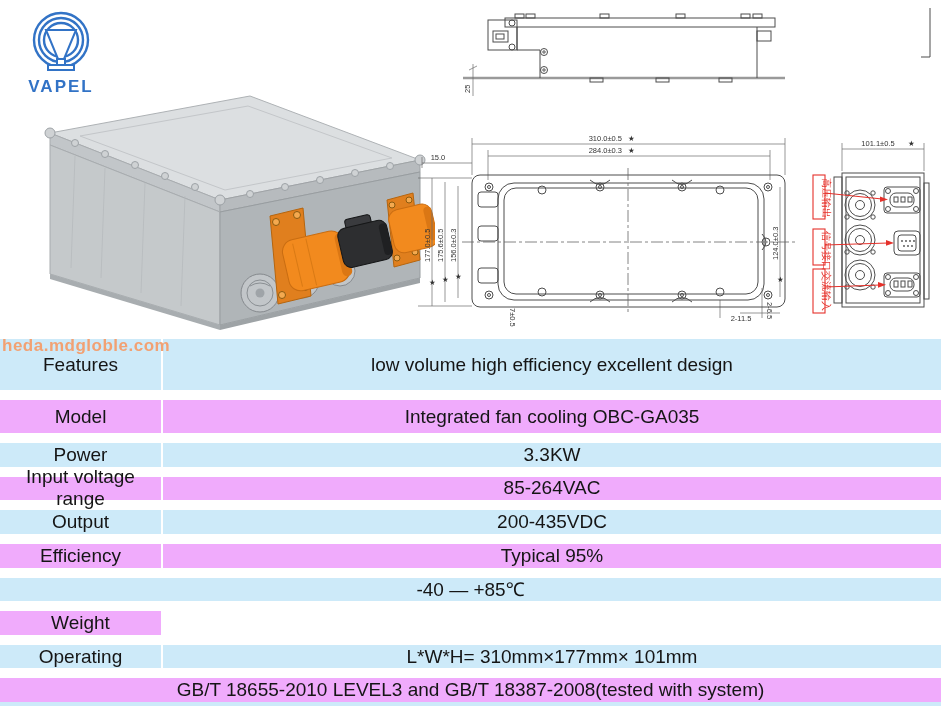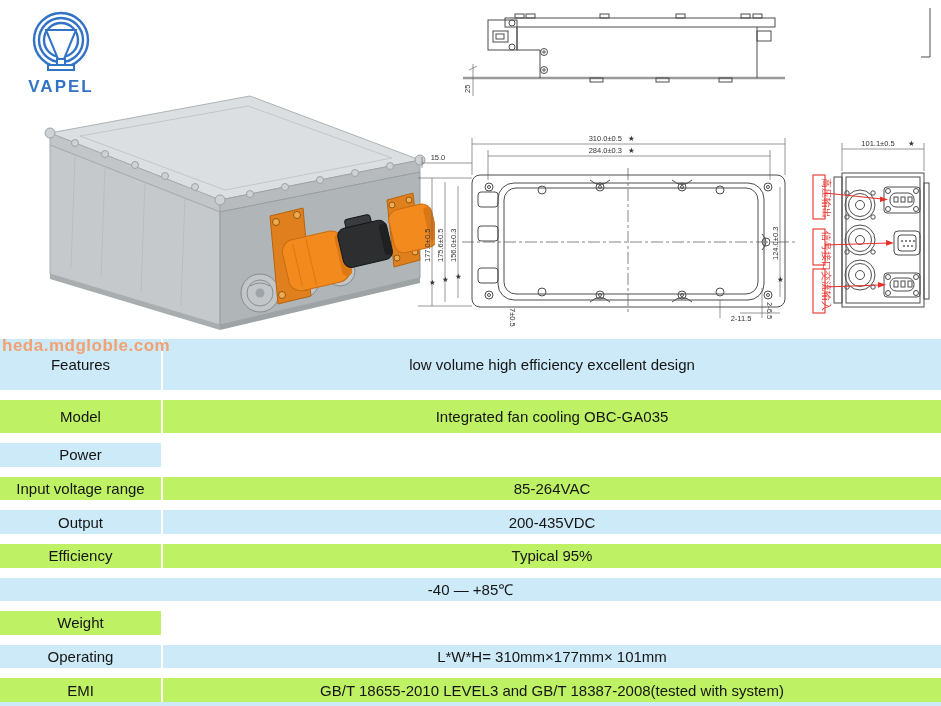--- a/index.html
+++ b/index.html
@@ -7,25 +7,25 @@
        font-family:"Liberation Sans",sans-serif;}
   svg{position:absolute;}
   .watermark{position:absolute;left:2px;top:336px;z-index:6;
     font-size:17px;font-weight:bold;color:#F2A172;letter-spacing:.5px;}
   .spec-table{position:absolute;left:0;top:331px;width:941px;height:371px;
     display:flex;flex-direction:column;gap:2px;z-index:4;}
   .row{display:flex;gap:2px;flex:1;min-height:0;}
   .row.r0{flex:none;height:59px;}
   .row.r1{flex:none;height:41px;}
   .cell{display:flex;align-items:center;justify-content:center;
-    font-size:15px;color:#151515;text-align:center;margin-top:8px;}
+    font-size:19px;color:#151515;text-align:center;margin-top:8px;}
   .label{width:161px;flex:none;}
   .value{flex:1;}
   .light .cell{background:#CDEAF9;}
-  .dark .cell{background:#bef264;}
+  .dark .cell{background:#f0abfc;}
   .bottom-strip{position:absolute;left:0;top:702px;width:941px;height:4px;
     background:#CDEAF9;z-index:4;}
   .dwg{stroke:#4d4d4d;fill:none;stroke-width:1;}
   .dwg-thin{stroke:#6a6a6a;fill:none;stroke-width:.7;}
   .dim{font-size:7.5px;fill:#333;}
   .red{stroke:#E5312B;fill:none;stroke-width:1.1;}
   .redtxt{font-size:10px;fill:#E5312B;}
 </style>
 </head>
 <body>
@@ -329,20 +329,21 @@
     <div class="row light r0">
       <div class="cell label">Features</div>
       <div class="cell value">low volume high efficiency excellent design</div>
     </div>
     <div class="row dark r1">
       <div class="cell label">Model</div>
       <div class="cell value">Integrated fan cooling OBC-GA035</div>
     </div>
     <div class="row light">
       <div class="cell label">Power</div>
+      <div class="cell value">3.3KW</div>
     </div>
     <div class="row dark">
       <div class="cell label">Input voltage range</div>
       <div class="cell value">85-264VAC</div>
     </div>
     <div class="row light">
       <div class="cell label">Output</div>
       <div class="cell value">200-435VDC</div>
     </div>
     <div class="row dark">
@@ -353,19 +354,18 @@
       <div class="cell value">-40 — +85℃</div>
     </div>
     <div class="row dark">
       <div class="cell label">Weight</div>
     </div>
     <div class="row light">
       <div class="cell label">Operating</div>
       <div class="cell value">L*W*H= 310mm×177mm× 101mm</div>
     </div>
     <div class="row dark">
-      <div class="cell label">EMI</div>
       <div class="cell value">GB/T 18655-2010 LEVEL3 and GB/T 18387-2008(tested with system)</div>
     </div>
   </div>
   <div class="bottom-strip"></div>
 
 </div>
 
 </body></html>

